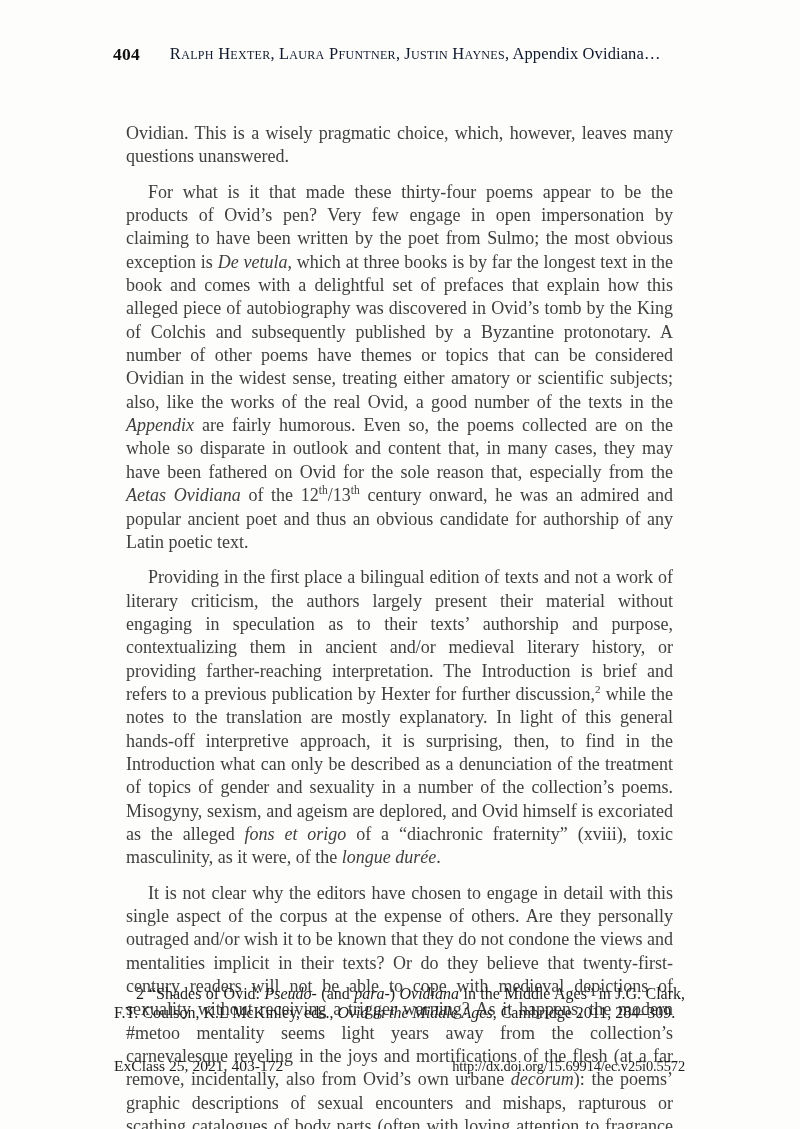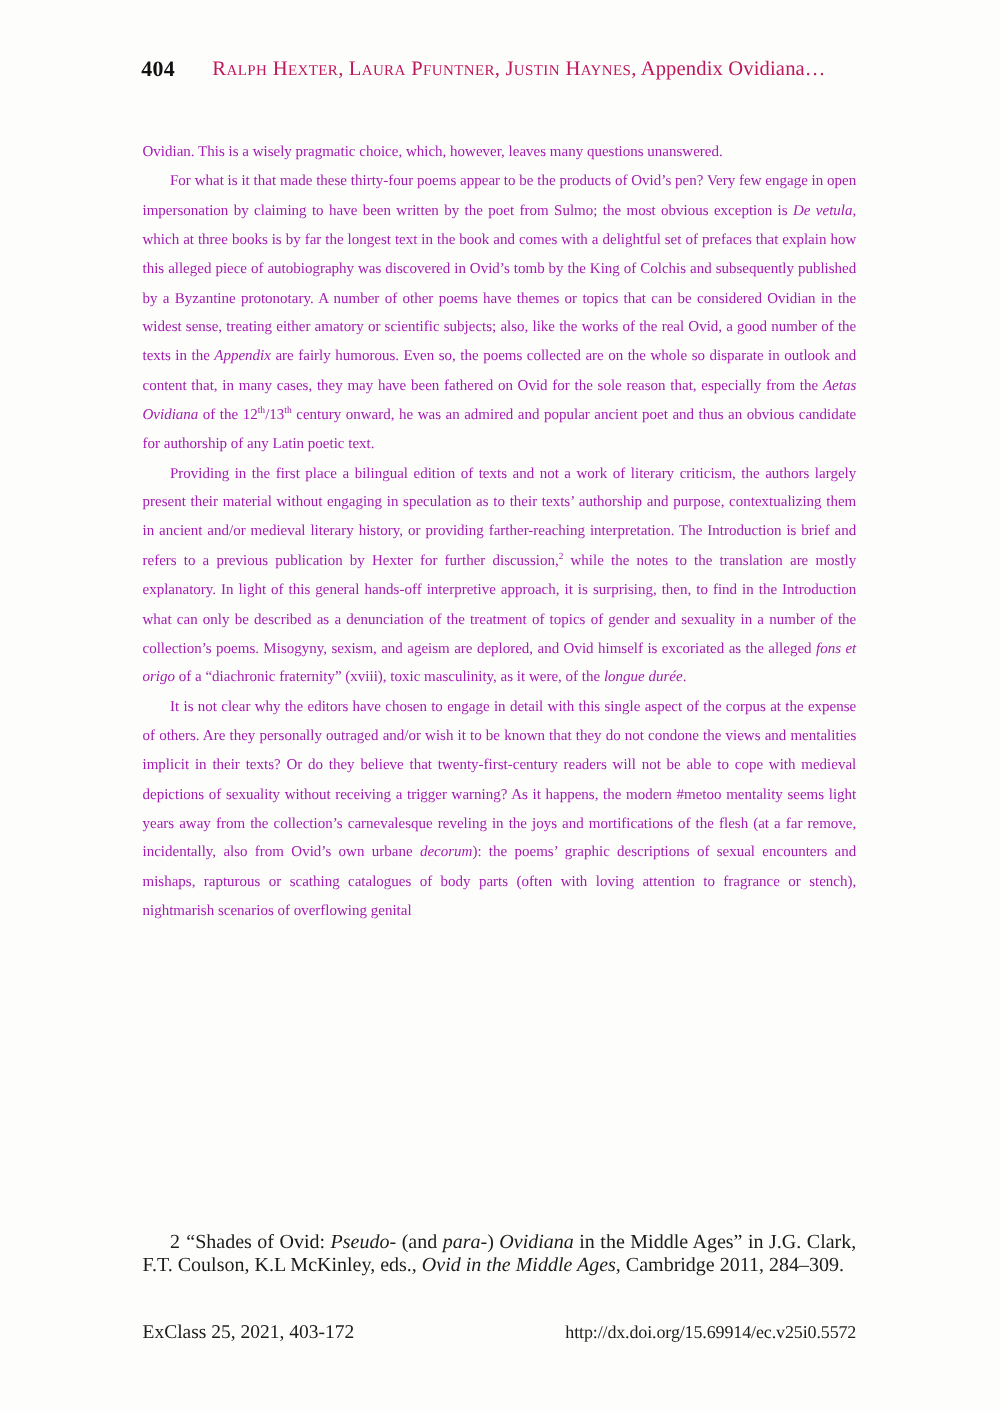--- a/index.html
+++ b/index.html
@@ -20,55 +20,55 @@
   }
 
   
   .running-head {
     position: absolute;
     left: 113px;
     top: 44px;
     width: 574px;
     height: 22px;
     display: flex;
-    align-items: center;
+    align-items: flex-start;
     white-space: nowrap;
   }
   .folio {
     font-size: 17.5px;
     font-weight: 700;
     letter-spacing: 0.2px;
     color: #111;
   }
   .head-title {
     margin-left: 30px;
     font-size: 16.5px;
-    color: #be185d;
+    color: #0f172a;
     letter-spacing: 0.1px;
   }
   .sc {
     font-variant: small-caps;
     letter-spacing: 0.3px;
   }
 
   
   .textblock {
     position: absolute;
     left: 114px;
     top: 110px;
     width: 571px;
   }
   .para {
-    margin: 0;
-    font-size: 12px;
+    margin: 12px;
+    font-size: 18px;
     line-height: 23.35px;
     text-align: justify;
     text-justify: inter-word;
     hyphens: none;
-    color: #a21caf;
+    color: #404040;
   }
   .para + .para {
     text-indent: 22px;
   }
   .para i, .para em { }
 
   sup.fn {
     font-size: 0.62em;
     vertical-align: super;
     line-height: 0;

